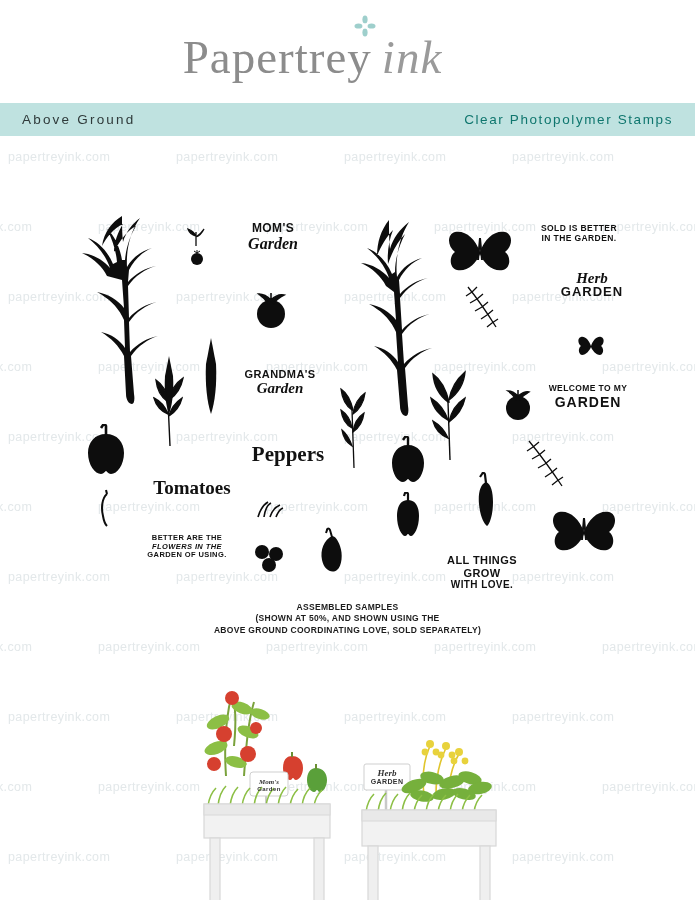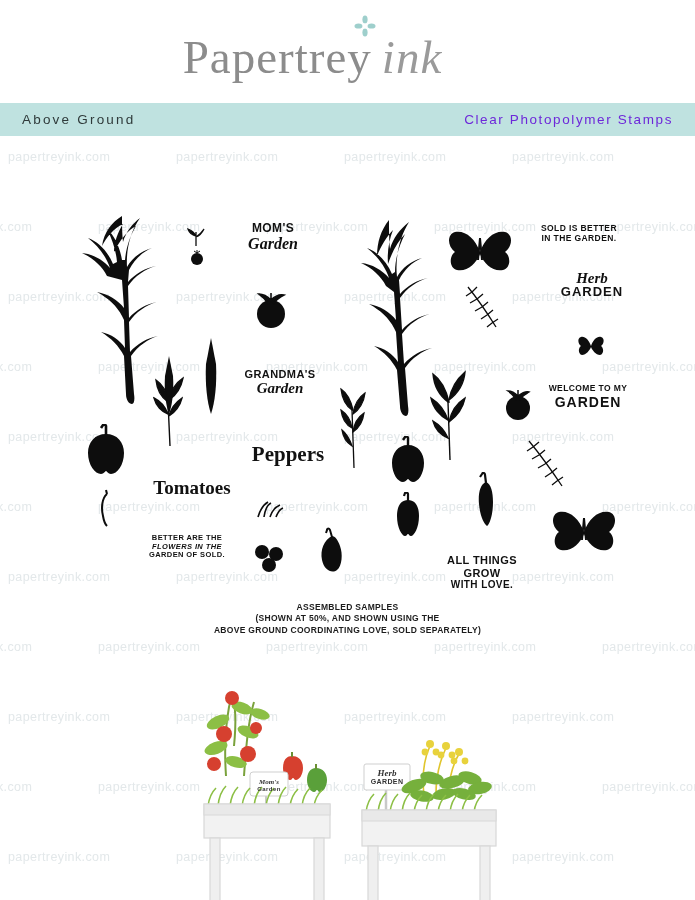--- a/index.html
+++ b/index.html
@@ -63,21 +63,21 @@
     padding: 0 22px;
   }
   .title-left {
     font-size: 13.5px;
     letter-spacing: 2.2px;
     color: #2f3a3a;
   }
   .title-right {
     font-size: 13.5px;
     letter-spacing: 1.6px;
-    color: #6d28d9;
+    color: #0f766e;
   }
 
   
   .watermarks {
     position: absolute;
     top: 136px;
     left: 0;
     width: 695px;
     height: 764px;
     overflow: hidden;
@@ -422,21 +422,21 @@
       <div class="caps" style="font-size:14px; letter-spacing:1px;">GARDEN</div>
     </div>
 
     <div class="sent serif-b" style="left:240px; top:306px; width:96px; font-size:21px;">Peppers</div>
 
     <div class="sent serif-b" style="left:137px; top:341px; width:110px; font-size:19px;">Tomatoes</div>
 
     <div class="sent" style="left:137px; top:398px; width:100px;">
       <div class="caps" style="font-size:7.5px;">BETTER ARE THE</div>
       <div class="caps" style="font-size:7.5px;font-style:italic;">FLOWERS IN THE</div>
-      <div class="caps" style="font-size:7.5px;">GARDEN OF SOLD.</div>
+      <div class="caps" style="font-size:7.5px;">GARDEN OF USING.</div>
     </div>
 
     <div class="sent" style="left:430px; top:418px; width:104px;">
       <div class="caps" style="font-size:11px;">ALL THINGS GROW</div>
       <div class="caps" style="font-size:10px;">WITH LOVE.</div>
     </div>
 
     <div class="samples-caption" style="top:466px;">
       <div>ASSEMBLED SAMPLES</div>
       <div>(SHOWN AT 50%, AND SHOWN USING THE</div>

